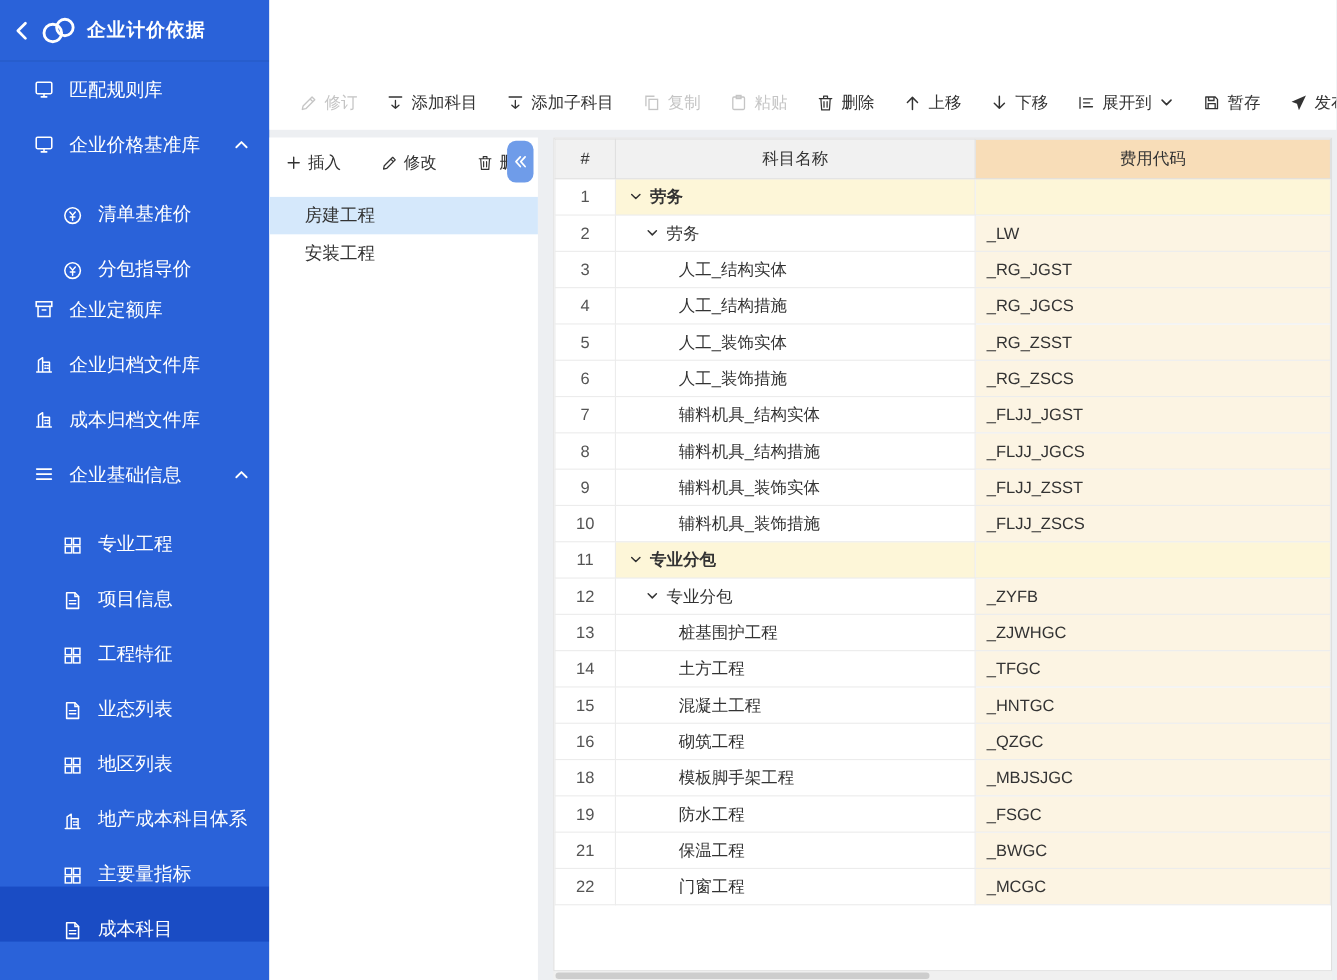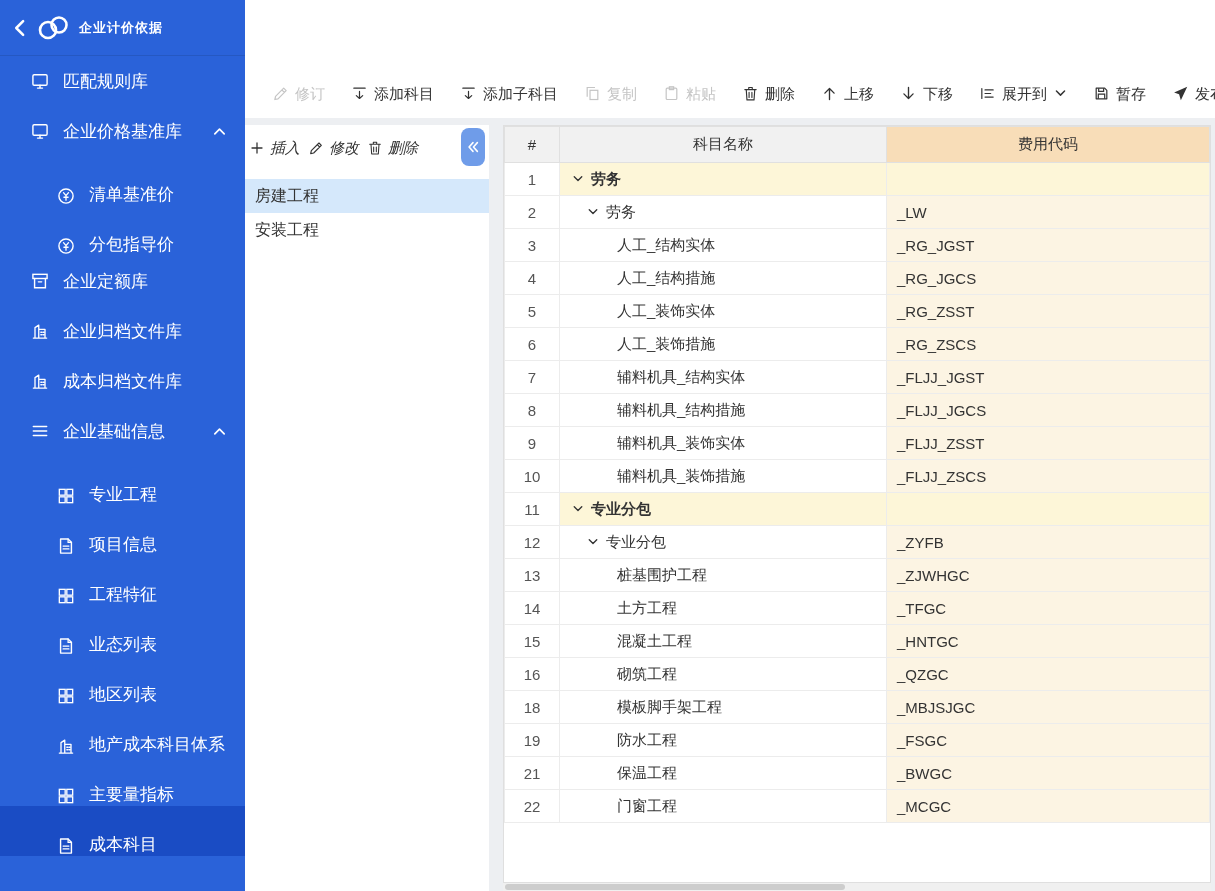--- a/index.html
+++ b/index.html
@@ -5,21 +5,21 @@
   * { box-sizing: border-box; margin: 0; padding: 0; }
   html, body { width: 1215px; height: 891px; overflow: hidden; }
   body { font-family: "Liberation Sans", "DejaVu Sans", sans-serif; background: #edeff2; font-size: 15px; }
   .app { display: flex; height: 100%; }
 
   
   .sidebar { width: 245px; flex: 0 0 245px; background: #2a62d9; color: #fff; display: flex; flex-direction: column; overflow: hidden; }
   .sidebar-header { height: 56px; flex: 0 0 56px; display: flex; align-items: center; padding: 0 10px 0 10px; border-bottom: 1px solid rgba(0,0,0,0.10); }
   .back-icon { width: 20px; height: 20px; margin-right: 5px; cursor: pointer; color: #fff; }
   .logo { width: 36px; height: 30px; margin-right: 8px; color: #fff; }
-  .app-title { font-size: 13px; font-weight: 700; letter-spacing: 1px; white-space: nowrap; }
+  .app-title { font-size: 17px; font-weight: 700; letter-spacing: 1px; white-space: nowrap; }
   .side-menu { flex: 1; overflow: hidden; }
   .side-item { height: 50px; display: flex; align-items: center; gap: 13px; padding: 0 18px 0 30px; font-size: 17px; cursor: pointer; white-space: nowrap; }
   .side-item.sub { padding-left: 56px; align-items: flex-end; }
   .side-item.active { background: #1a4cc4; }
   .s-icon { width: 20px; height: 20px; flex: 0 0 20px; color: #fff; }
   .s-caret { width: 15px; height: 15px; margin-left: auto; color: #fff; flex: 0 0 15px; }
 
   
   .main { flex: 1; display: flex; flex-direction: column; min-width: 0; background: #edeff2; }
 
@@ -28,27 +28,27 @@
   .tb-btn { display: flex; align-items: center; gap: 6px; color: #333; font-size: 15px; cursor: pointer; line-height: 1; white-space: nowrap; }
   .tb-btn.disabled { color: #c5c5c5; cursor: default; }
   .tb-icon { width: 17px; height: 17px; }
   .tb-caret { width: 13px; height: 13px; margin-left: 1px; }
 
   
   .content { flex: 1; display: flex; padding: 7px 4px 0 0; min-height: 0; }
 
   
   .panel { width: 244px; flex: 0 0 244px; background: #fff; margin-right: 14px; position: relative; }
-  .panel-toolbar { height: 46px; display: flex; align-items: center; gap: 8px; padding: 0 4px; font-size: 15px; color: #333; font-style: italic; }
+  .panel-toolbar { height: 46px; display: flex; align-items: center; gap: 36px; padding: 0 14px; font-size: 15px; color: #333; }
   .p-action { display: flex; align-items: center; gap: 5px; cursor: pointer; white-space: nowrap; }
   .p-icon { width: 16px; height: 16px; }
   .collapse-btn { position: absolute; top: 3px; right: 4px; width: 24px; height: 38px; background: #6f9ce9; border-radius: 8px; display: flex; align-items: center; justify-content: center; cursor: pointer; color: #fff; }
   .collapse-btn svg { width: 14px; height: 14px; }
   .panel-list { padding-top: 8px; }
-  .p-item { height: 34px; display: flex; align-items: center; padding: 0 10px; font-size: 16px; color: #333; cursor: pointer; }
+  .p-item { height: 34px; display: flex; align-items: center; padding: 0 32px; font-size: 16px; color: #333; cursor: pointer; }
   .p-item.selected { background: #d5e8fb; }
 
   
   .table-col { flex: 1; display: flex; flex-direction: column; min-width: 0; }
   .table-wrap { flex: 1; background: #fff; border: 1px solid #dfdfdf; overflow: hidden; }
   table { width: 100%; border-collapse: collapse; table-layout: fixed; }
   th { height: 36px; background: #f1f1f1; font-weight: 400; color: #333; font-size: 15px; border: 1px solid #e0e0e0; text-align: center; }
   th.code-h { background: #f8ddb8; }
   td { height: 33px; border: 1px solid #ececec; font-size: 15px; color: #333; overflow: hidden; white-space: nowrap; }
   td.num { text-align: center; color: #555; background: #fff; }

